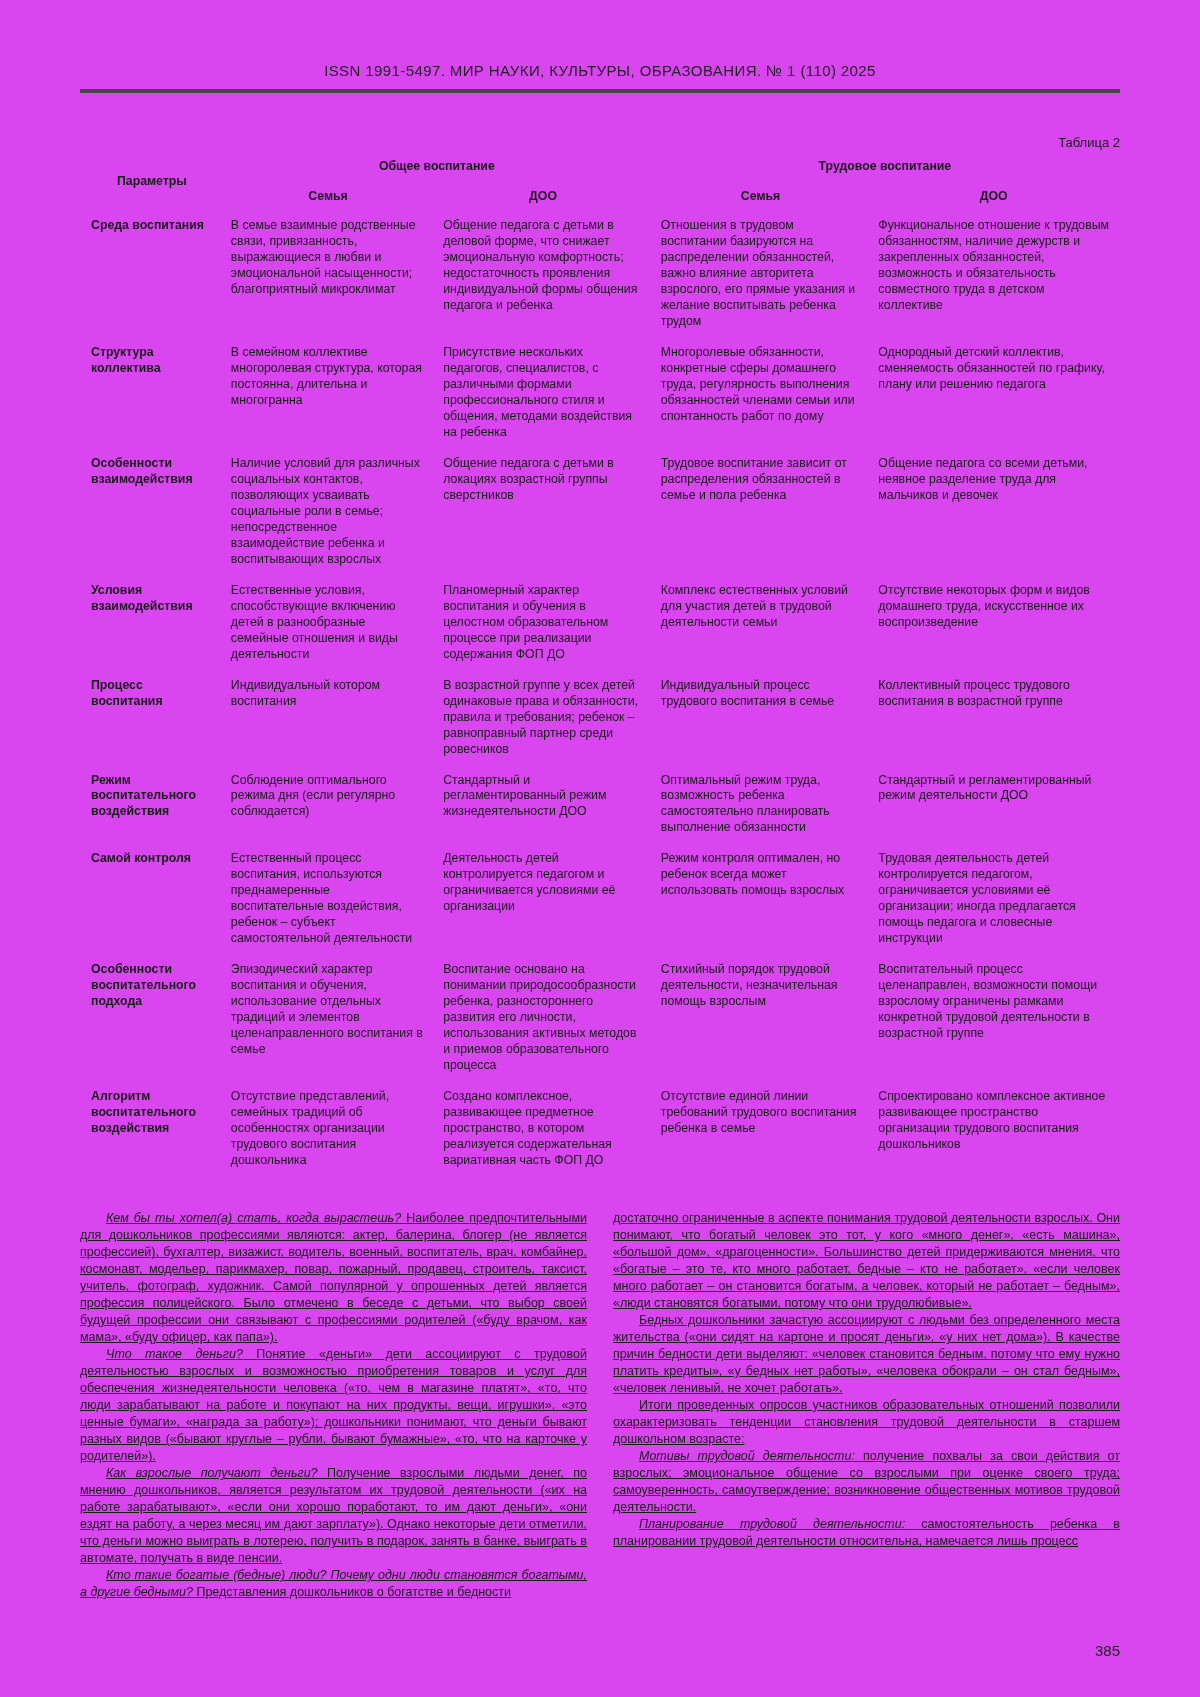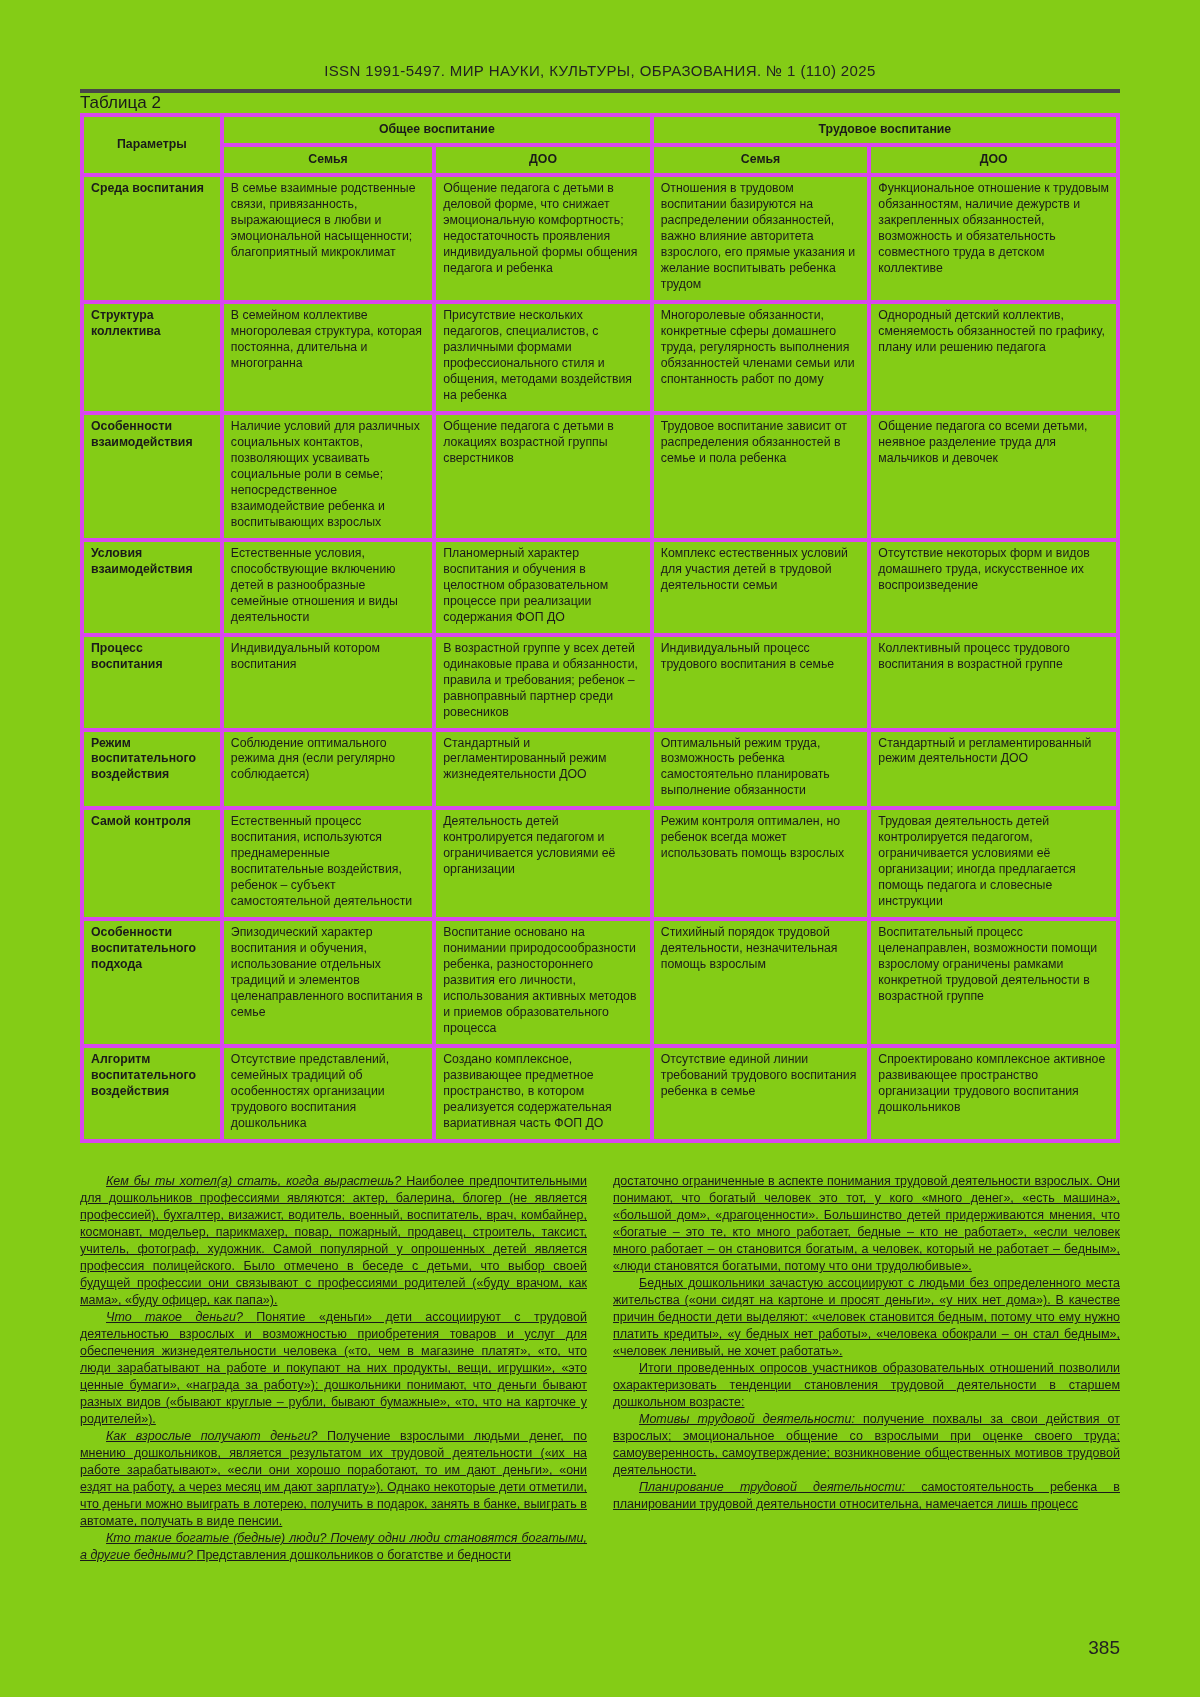--- a/index.html
+++ b/index.html
@@ -1,42 +1,43 @@
 <!DOCTYPE html>
 <html lang="ru"><head>
 <meta charset="utf-8">
 <style>
   html,body{margin:0;padding:0;background:#e8e8e8;}
   .page{
     position:relative;
     width:1200px;height:1697px;
     margin:0 auto;
-    background:#84cc16;
+    background:#d946ef;
     color:#1a1a1a;
     font-family:"Liberation Sans", sans-serif;
     box-sizing:border-box;
     padding:62px 80px 0 80px;
     overflow:hidden;
   }
   .journal-header{
     text-align:center;
     font-size:15px;
     letter-spacing:.4px;
     color:#222;
     margin:0 0 10px 0;
   }
   .header-rule{
     height:4px;
     background:#474747;
     border:none;
     margin:0 0 0 0;
   }
   .table-label{
-    text-align:left;
-    font-size:17px;
+    text-align:right;
+    font-size:13px;
+    margin-top:42px;
   }
   .table-title{
     text-align:center;
     font-size:14px;
     margin-top:14px;
     margin-bottom:12px;
   }
   table.cmp{
     width:100%;
     border-collapse:collapse;
@@ -68,21 +69,21 @@
     line-height:17px;
   }
   .body-col{flex:1 1 0;}
   .para{margin:0;text-indent:26px;text-decoration:underline;}
   .para.no-indent{text-indent:0;}
   .para i{font-style:italic;}
   .page-number{
     position:absolute;
     right:80px;
     bottom:38px;
-    font-size:19px;
+    font-size:15px;
     color:#222;
   }
 </style>
 </head>
 <body>
 
 <div class="page">
 
   <div class="journal-header">ISSN 1991-5497. МИР НАУКИ, КУЛЬТУРЫ, ОБРАЗОВАНИЯ.  № 1 (110) 2025</div>
   <div class="header-rule"></div>

